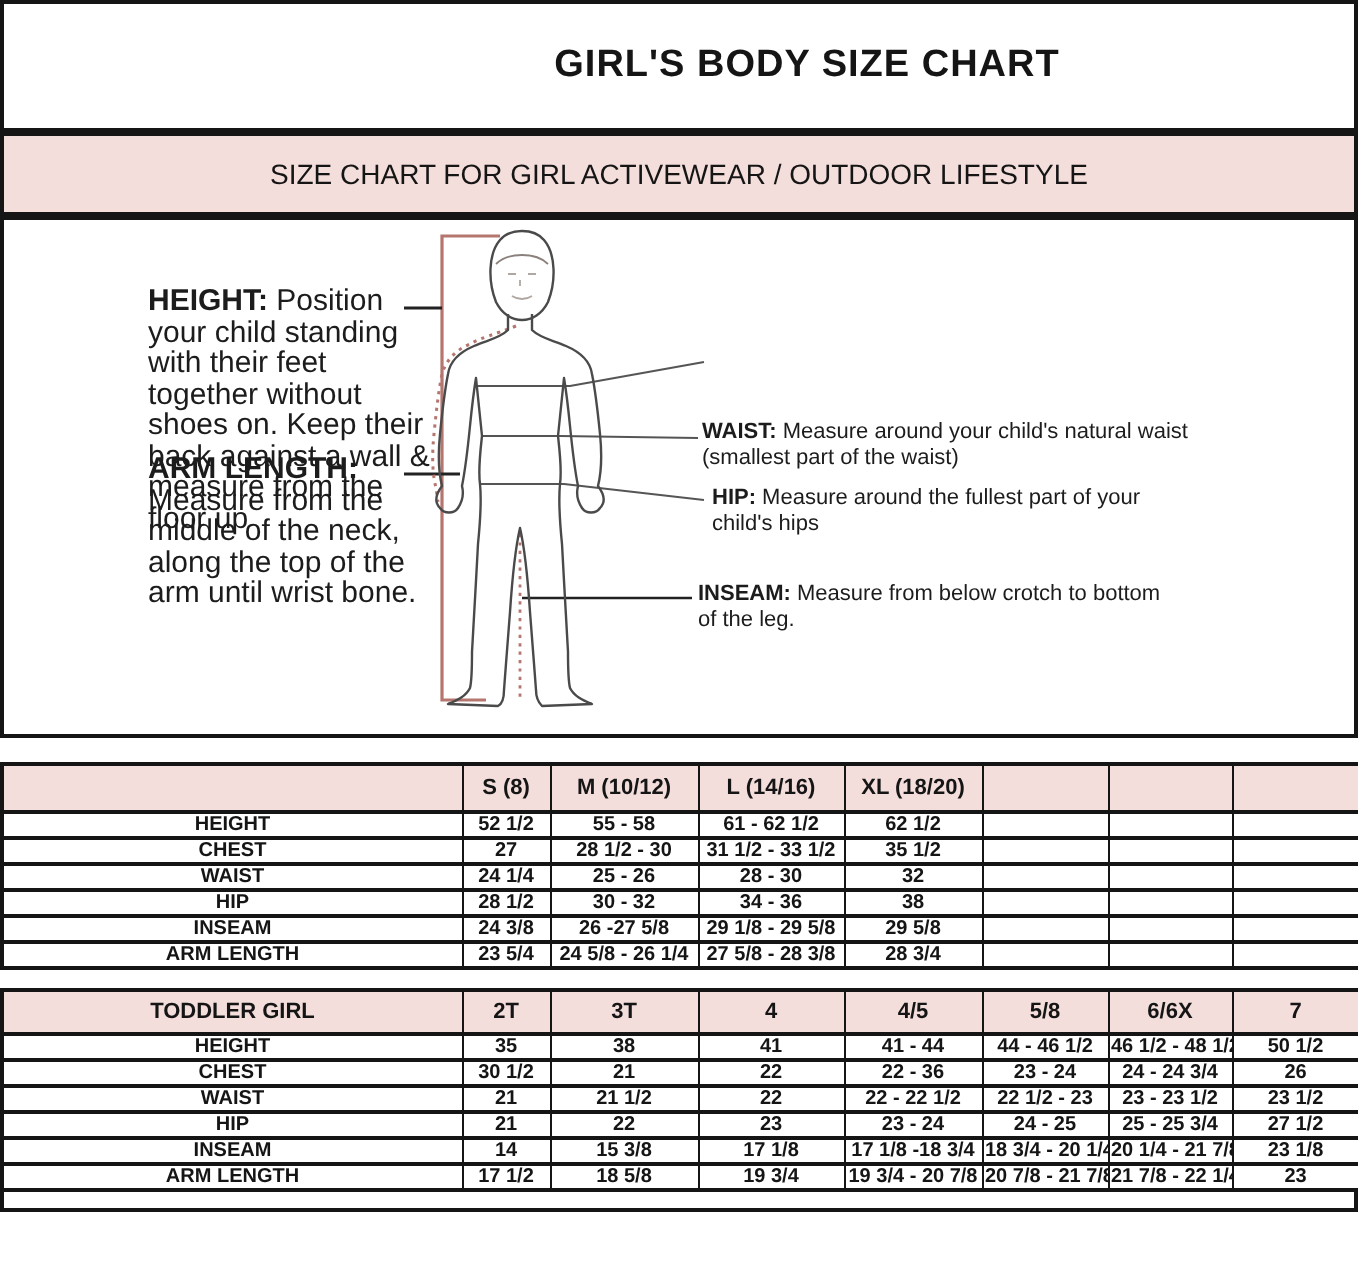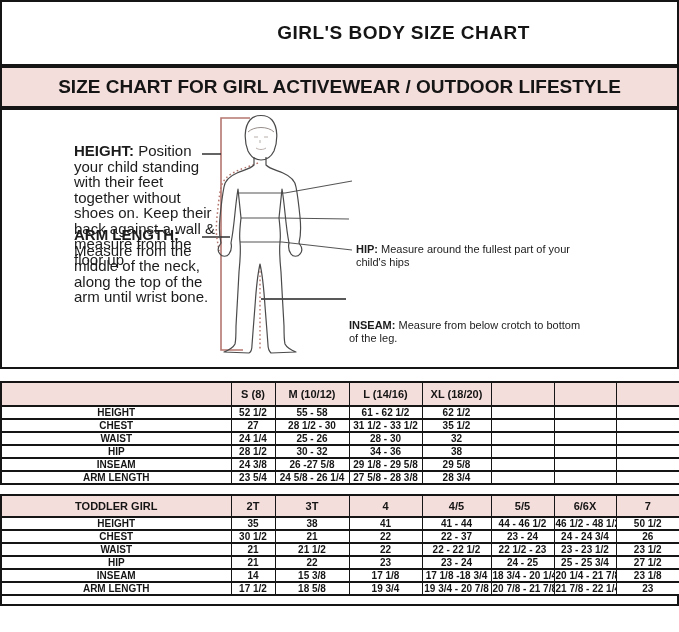--- a/index.html
+++ b/index.html
@@ -20,35 +20,35 @@
   }
   .title-box h1{
     margin:4px;font-size:19px;font-weight:bold;letter-spacing:.5px;white-space:nowrap;
   }
   
   .subtitle-band{
     height:43px;margin-top:-1px;background:var(--pink);
     border:2px solid var(--ink);border-top:2px solid var(--ink);border-bottom:3px solid var(--ink);
     display:flex;align-items:center;justify-content:center;
   }
-  .subtitle-band h2{margin:0;font-size:19px;font-weight:bold;white-space:nowrap;}
+  .subtitle-band h2{margin:0;font-size:14px;font-weight:normal;white-space:nowrap;}
   
   .diagram-box{
     height:261px;margin-top:-1px;border:2px solid var(--ink);position:relative;background:#fff;
   }
   .diagram-box svg{position:absolute;left:0;top:0;}
   .note{position:absolute;font-size:11px;line-height:13px;color:#1c1c1c;}
   .note b{font-weight:bold;}
   .note.left{font-size:15px;line-height:15.5px;}
   .note-height{left:72px;top:33px;width:146px;}
   .note-arm{left:72px;top:117px;width:140px;}
   .note-chest{left:352px;top:62px;width:242px;}
   .note-waist{left:349px;top:100px;width:250px;}
   .note-hip{left:354px;top:133px;width:232px;}
-  .note-inseam{left:347px;top:181px;width:242px;margin-top:28px;}
+  .note-inseam{left:347px;top:181px;width:242px;}
   
   .gap{background:#fff;}
   .gap1{height:12px;}
   .gap2{height:9px;}
   table.size-table{
     width:679px;border-collapse:collapse;table-layout:fixed;background:#fff;
   }
   table.size-table col.c0{width:230px;}
   table.size-table col.c1{width:44px;}
   table.size-table col.c2{width:74px;}
@@ -127,20 +127,23 @@
                  C 274,60 268,59 264,55 L 264,47" fill="none" stroke="#4a4a4a" stroke-width="1.2" stroke-linejoin="round"></path>
       </g>
     </svg>
 
     <div class="note left note-height">
       <b>HEIGHT:</b><span> Position your child standing with their feet together without shoes on. Keep their back against a wall &amp; measure from the floor up</span>
     </div>
     <div class="note left note-arm">
       <b>ARM LENGTH:</b><span> Measure from the middle of the neck, along the top of the arm until wrist bone.</span>
     </div>
+    <div class="note note-waist">
+      <b>WAIST:</b><span> Measure around your child's natural waist (smallest part of the waist)</span>
+    </div>
     <div class="note note-hip">
       <b>HIP:</b><span> Measure around the fullest part of your child's hips</span>
     </div>
     <div class="note note-inseam">
       <b>INSEAM:</b><span> Measure from below crotch to bottom of the leg.</span>
     </div>
   </div>
 
   <div class="gap gap1"></div>
 
@@ -244,42 +247,42 @@
         <col class="c6">
         <col class="c7">
     </colgroup>
   <thead>
         <tr>
           <th>TODDLER GIRL</th>
           <th>2T</th>
           <th>3T</th>
           <th>4</th>
           <th>4/5</th>
-          <th>5/5</th>
+          <th>5/8</th>
           <th>6/6X</th>
           <th>7</th>
         </tr>
       </thead>
       <tbody>
         <tr>
           <td>HEIGHT</td>
           <td>35</td>
           <td>38</td>
           <td>41</td>
           <td>41 - 44</td>
           <td>44 - 46 1/2</td>
           <td>46 1/2 - 48 1/2</td>
           <td>50 1/2</td>
         </tr>
         <tr>
           <td>CHEST</td>
           <td>30 1/2</td>
           <td>21</td>
           <td>22</td>
-          <td>22 - 37</td>
+          <td>22 - 36</td>
           <td>23 - 24</td>
           <td>24 - 24 3/4</td>
           <td>26</td>
         </tr>
         <tr>
           <td>WAIST</td>
           <td>21</td>
           <td>21 1/2</td>
           <td>22</td>
           <td>22 - 22 1/2</td>

